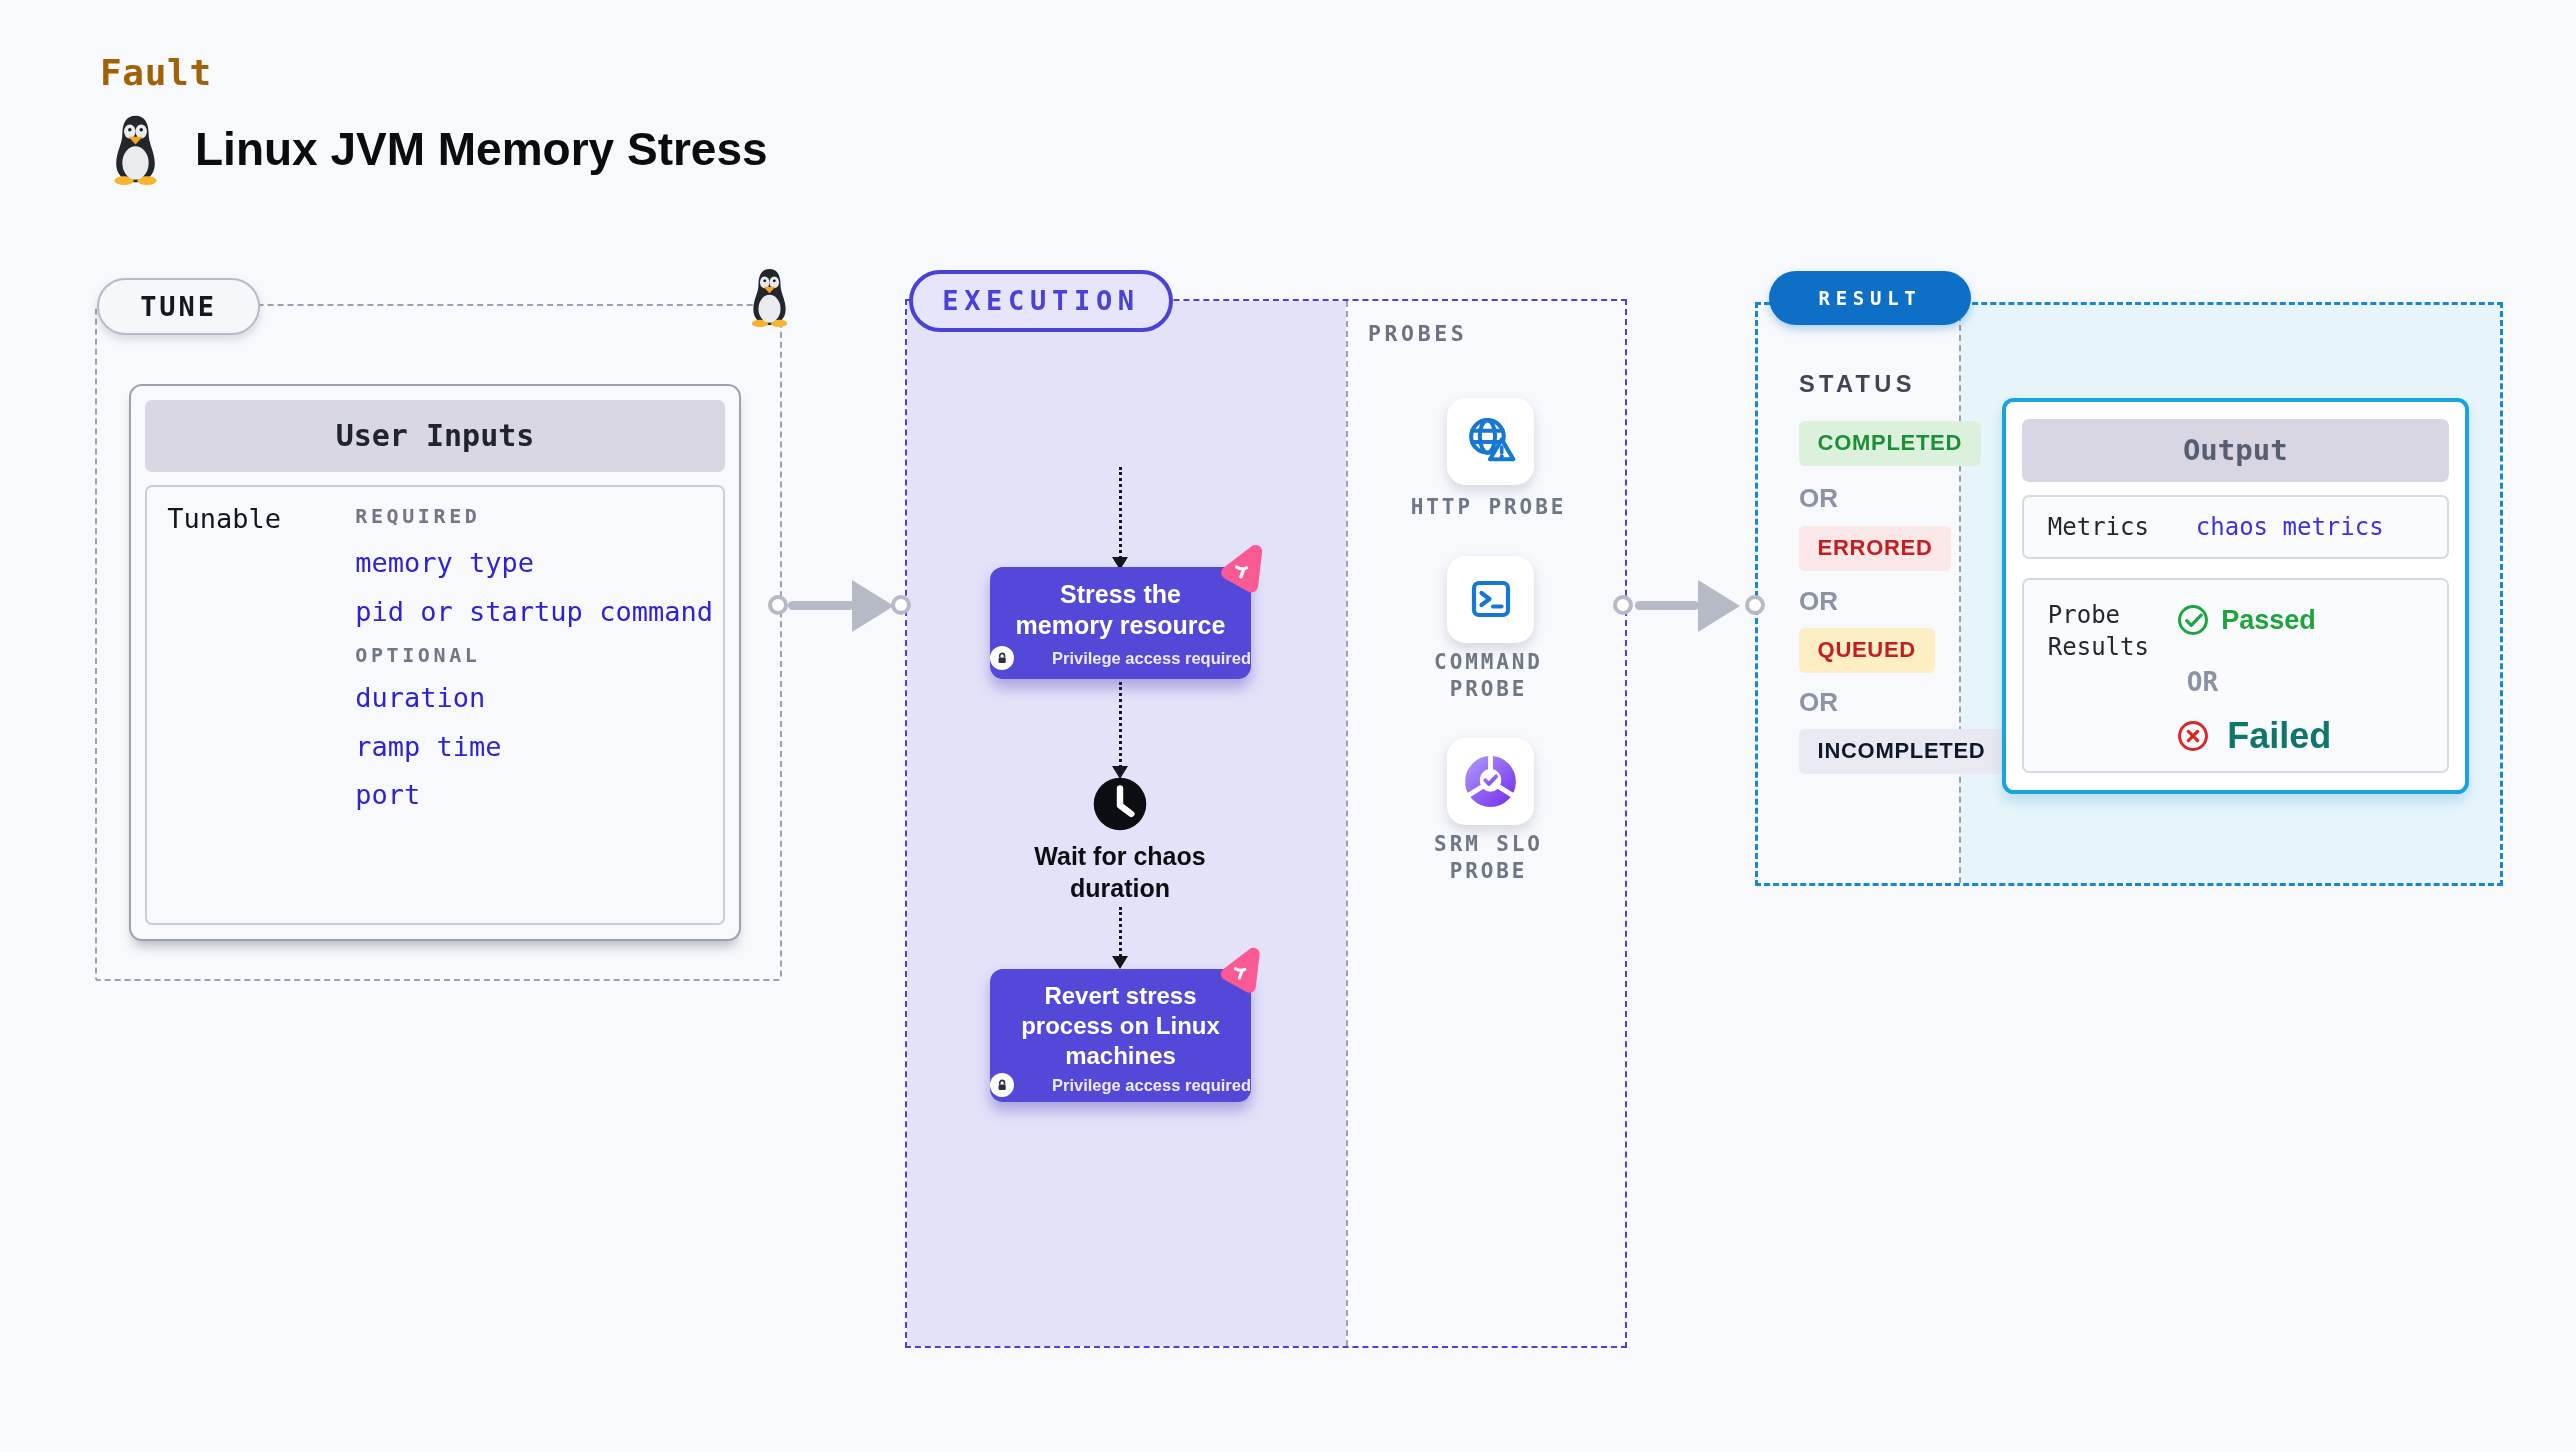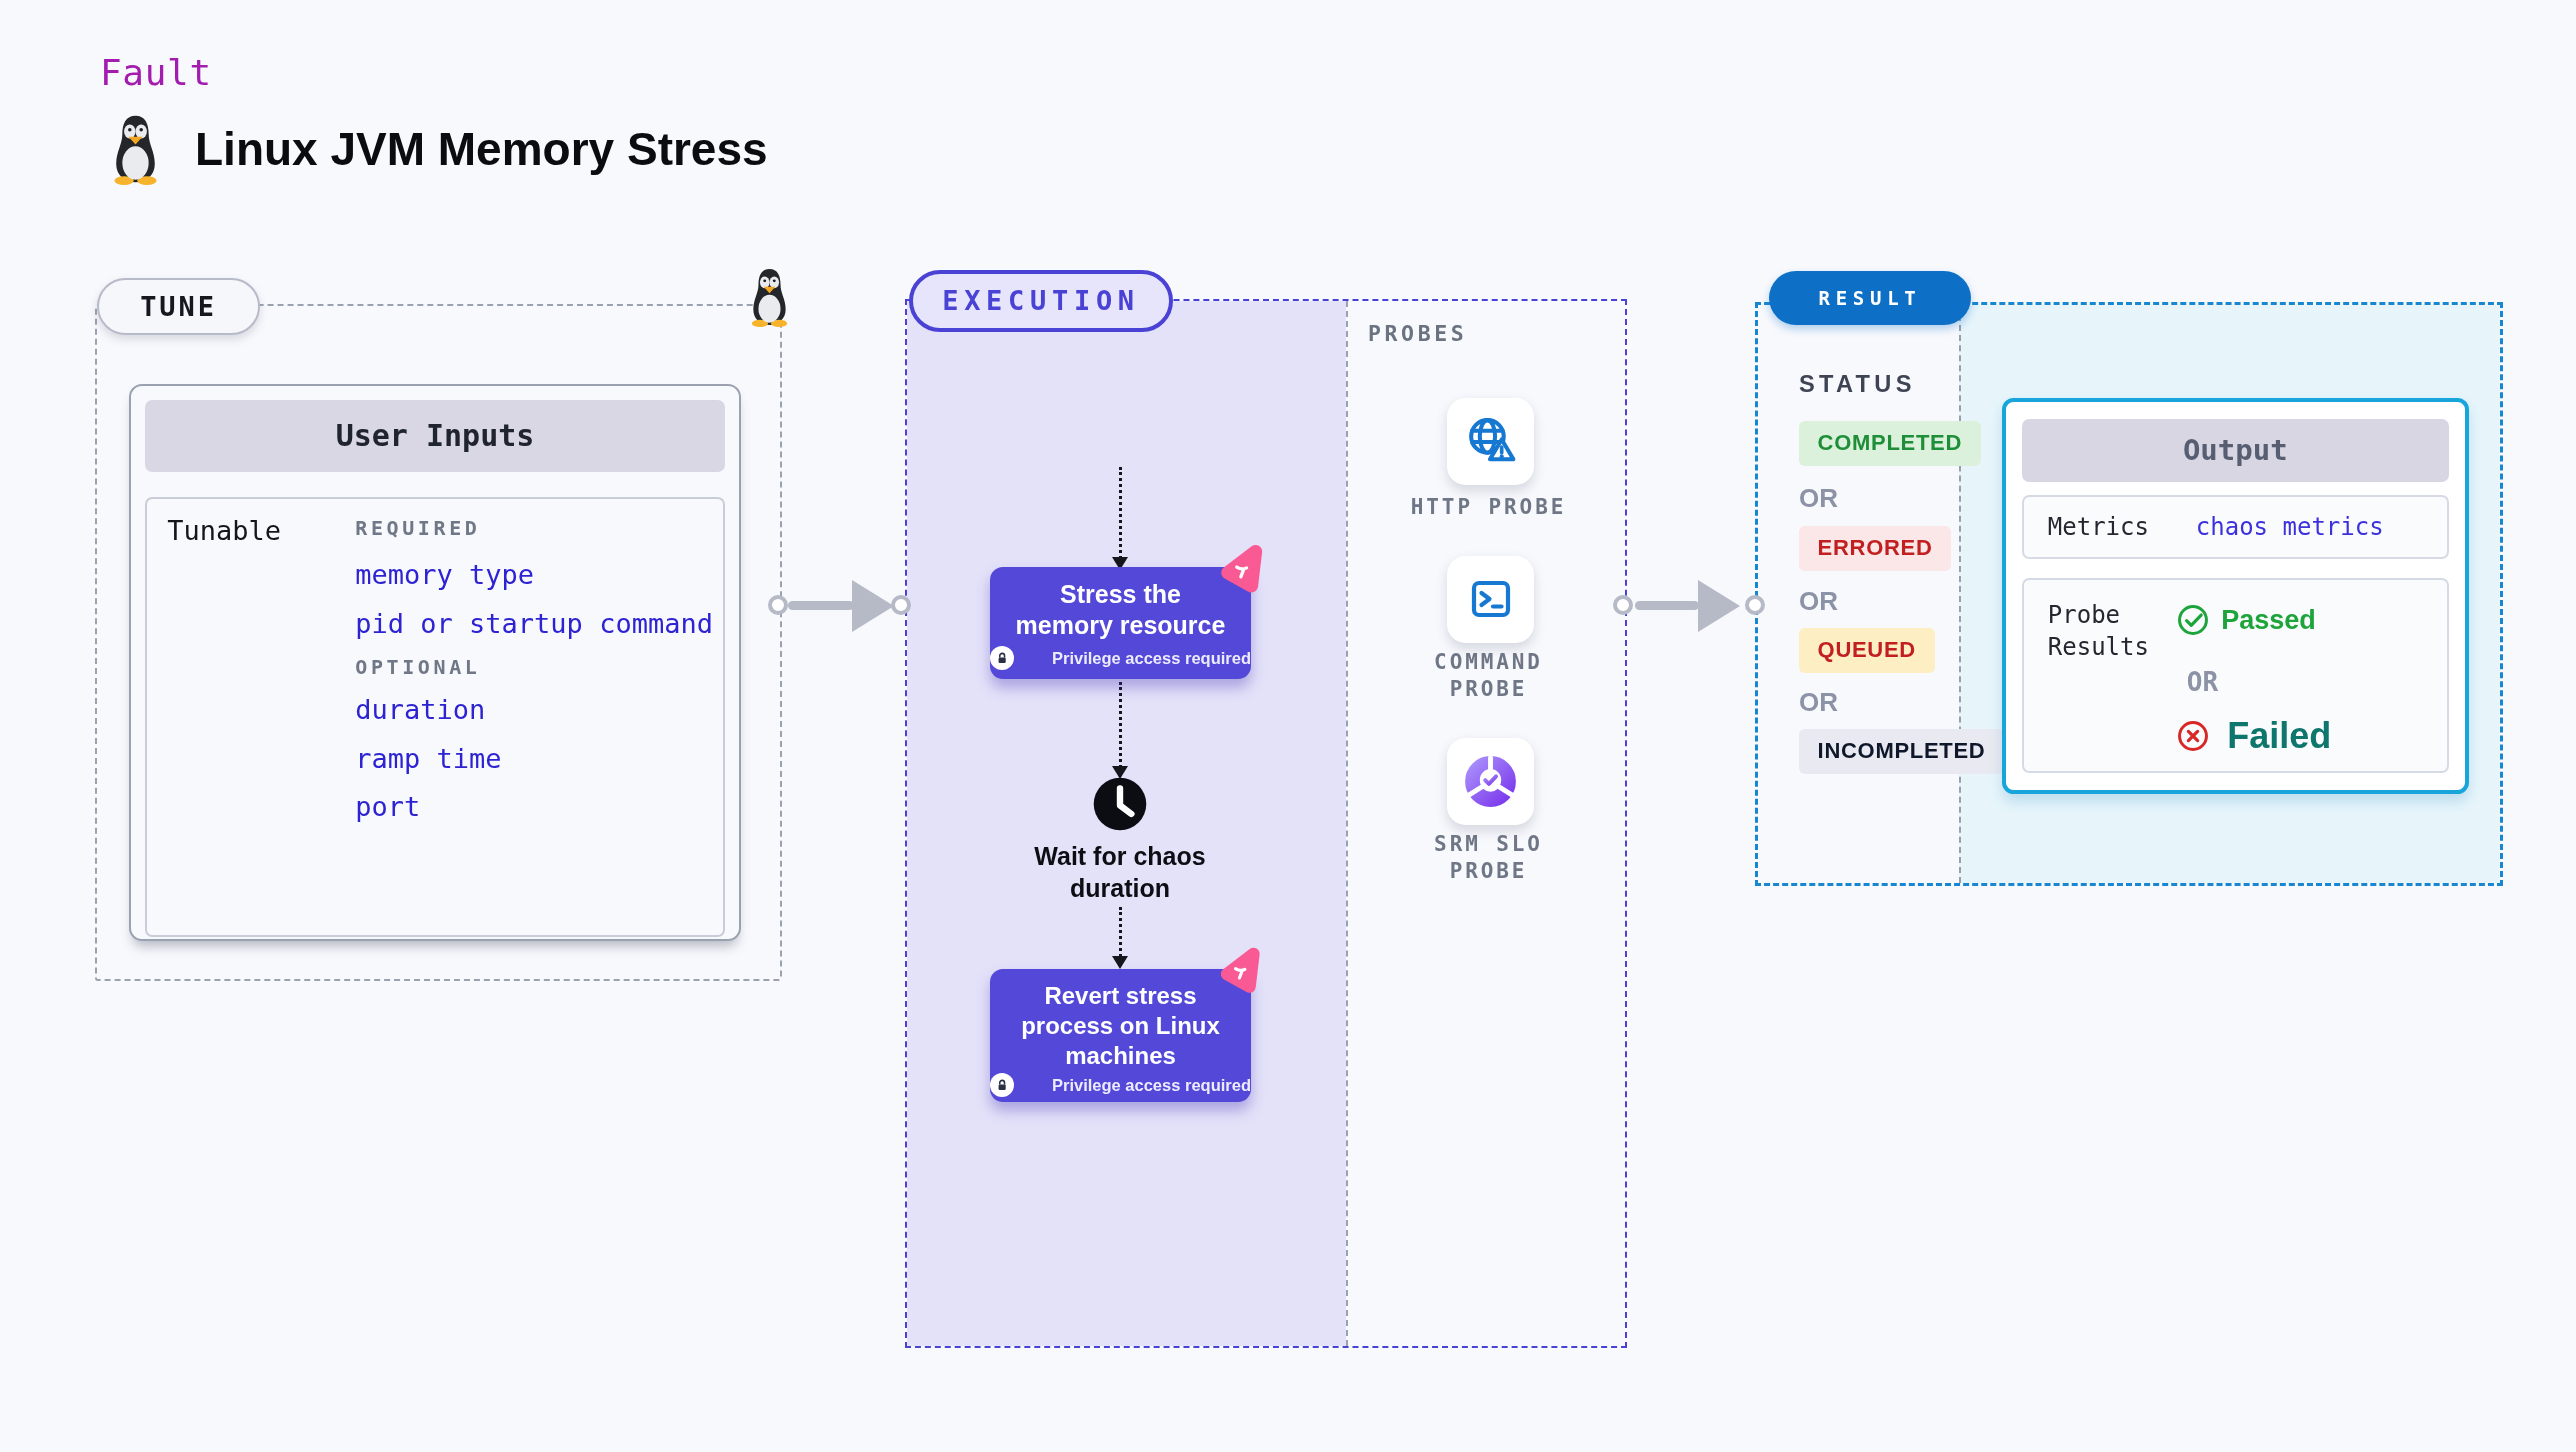--- a/index.html
+++ b/index.html
@@ -2,21 +2,21 @@
 <html style="font-size:11.5px"><head>
 <meta charset="utf-8">
 <style>
   html,body{margin:0;padding:0;background:#f8f9fd;}
   .canvas{position:relative;width:2576px;height:1452px;background:#f8f9fd;overflow:hidden;
           font-family:"Liberation Sans",sans-serif;color:#14161c;}
   .abs{position:absolute;}
   .mono{font-family:"DejaVu Sans Mono",monospace;}
 
   
-  .eyebrow{left:100px;top:52px;font-size:36px;font-weight:400;color:#a21caf;letter-spacing:0.7px;}
+  .eyebrow{left:100px;top:52px;font-size:36px;font-weight:700;color:#a16207;letter-spacing:0.7px;}
   .page-title{left:195px;top:113px;height:72px;line-height:72px;font-size:46px;font-weight:800;color:#0a0c10;}
 
   
   .tune-box{left:95px;top:304px;width:683px;height:673px;border:2.9px dashed #9aa1b0;border-radius:2.9px;}
   .exec-box{left:905px;top:299px;width:718px;height:1045px;border:2.9px dashed #4a42d4;}
   .exec-fill{left:0;top:0;bottom:0;width:439px;background:#e4e2f9;}
   .probes-panel{left:439px;top:0;bottom:0;right:0;border-left:2.1px dashed #9aa1b0;}
   .result-box{left:1755px;top:302px;width:742px;height:578px;border:3.6px dashed #1787d2;}
   .output-panel{left:201px;top:0;bottom:0;right:0;background:#e7f5fb;border-left:2.1px dashed #98a0ae;}
 
@@ -27,21 +27,21 @@
   .pill-exec{left:909px;top:270px;width:256px;height:54px;line-height:54px;background:#e7e5fb;
              border:4.3px solid #4a42d4;font-size:27px;letter-spacing:5.7px;color:#4a42d4;}
   .pill-result{left:1769px;top:271px;width:202px;height:54px;line-height:54px;background:#0d70c6;
                color:#ffffff;font-size:19px;letter-spacing:5.7px;box-shadow:0 4.3px 8.6px rgba(13,112,198,.3);}
 
   
   .ui-card{left:129px;top:384px;width:612px;height:557px;background:#f8f9fd;border:2.9px solid #9aa2b1;
            border-radius:13px;box-sizing:border-box;padding:14.3px;box-shadow:0 8.6px 11.5px -4.3px rgba(100,106,125,.45);}
   .ui-header{height:72px;line-height:72px;background:#d8d7e3;border-radius:7.2px;text-align:center;
              font-size:30px;font-weight:700;color:#20242e;}
-  .ui-list{position:relative;margin-top:25px;height:440px;border:2.1px solid #c9cdd9;border-radius:7.2px;
+  .ui-list{position:relative;margin-top:13px;height:440px;border:2.1px solid #c9cdd9;border-radius:7.2px;
            box-sizing:border-box;background:#f8f9fd;}
   .ui-rowlabel{left:20px;top:15.8px;font-size:27px;color:#14161c;}
   .grp-head{font-size:20px;font-weight:600;color:#707786;letter-spacing:3.6px;}
   .param{font-size:27px;color:#2d23d2;cursor:pointer;}
 
   
   .conn-line{height:9.3px;background:#b6bac7;border-radius:5px;z-index:5;}
   .conn-head{width:0;height:0;border-top:26px solid transparent;border-bottom:26px solid transparent;
              border-left:42px solid #b6bac7;z-index:5;}
   .port{width:20px;height:20px;border-radius:50%;background:#fff;border:4.3px solid #b6bac7;box-sizing:border-box;z-index:7;}

